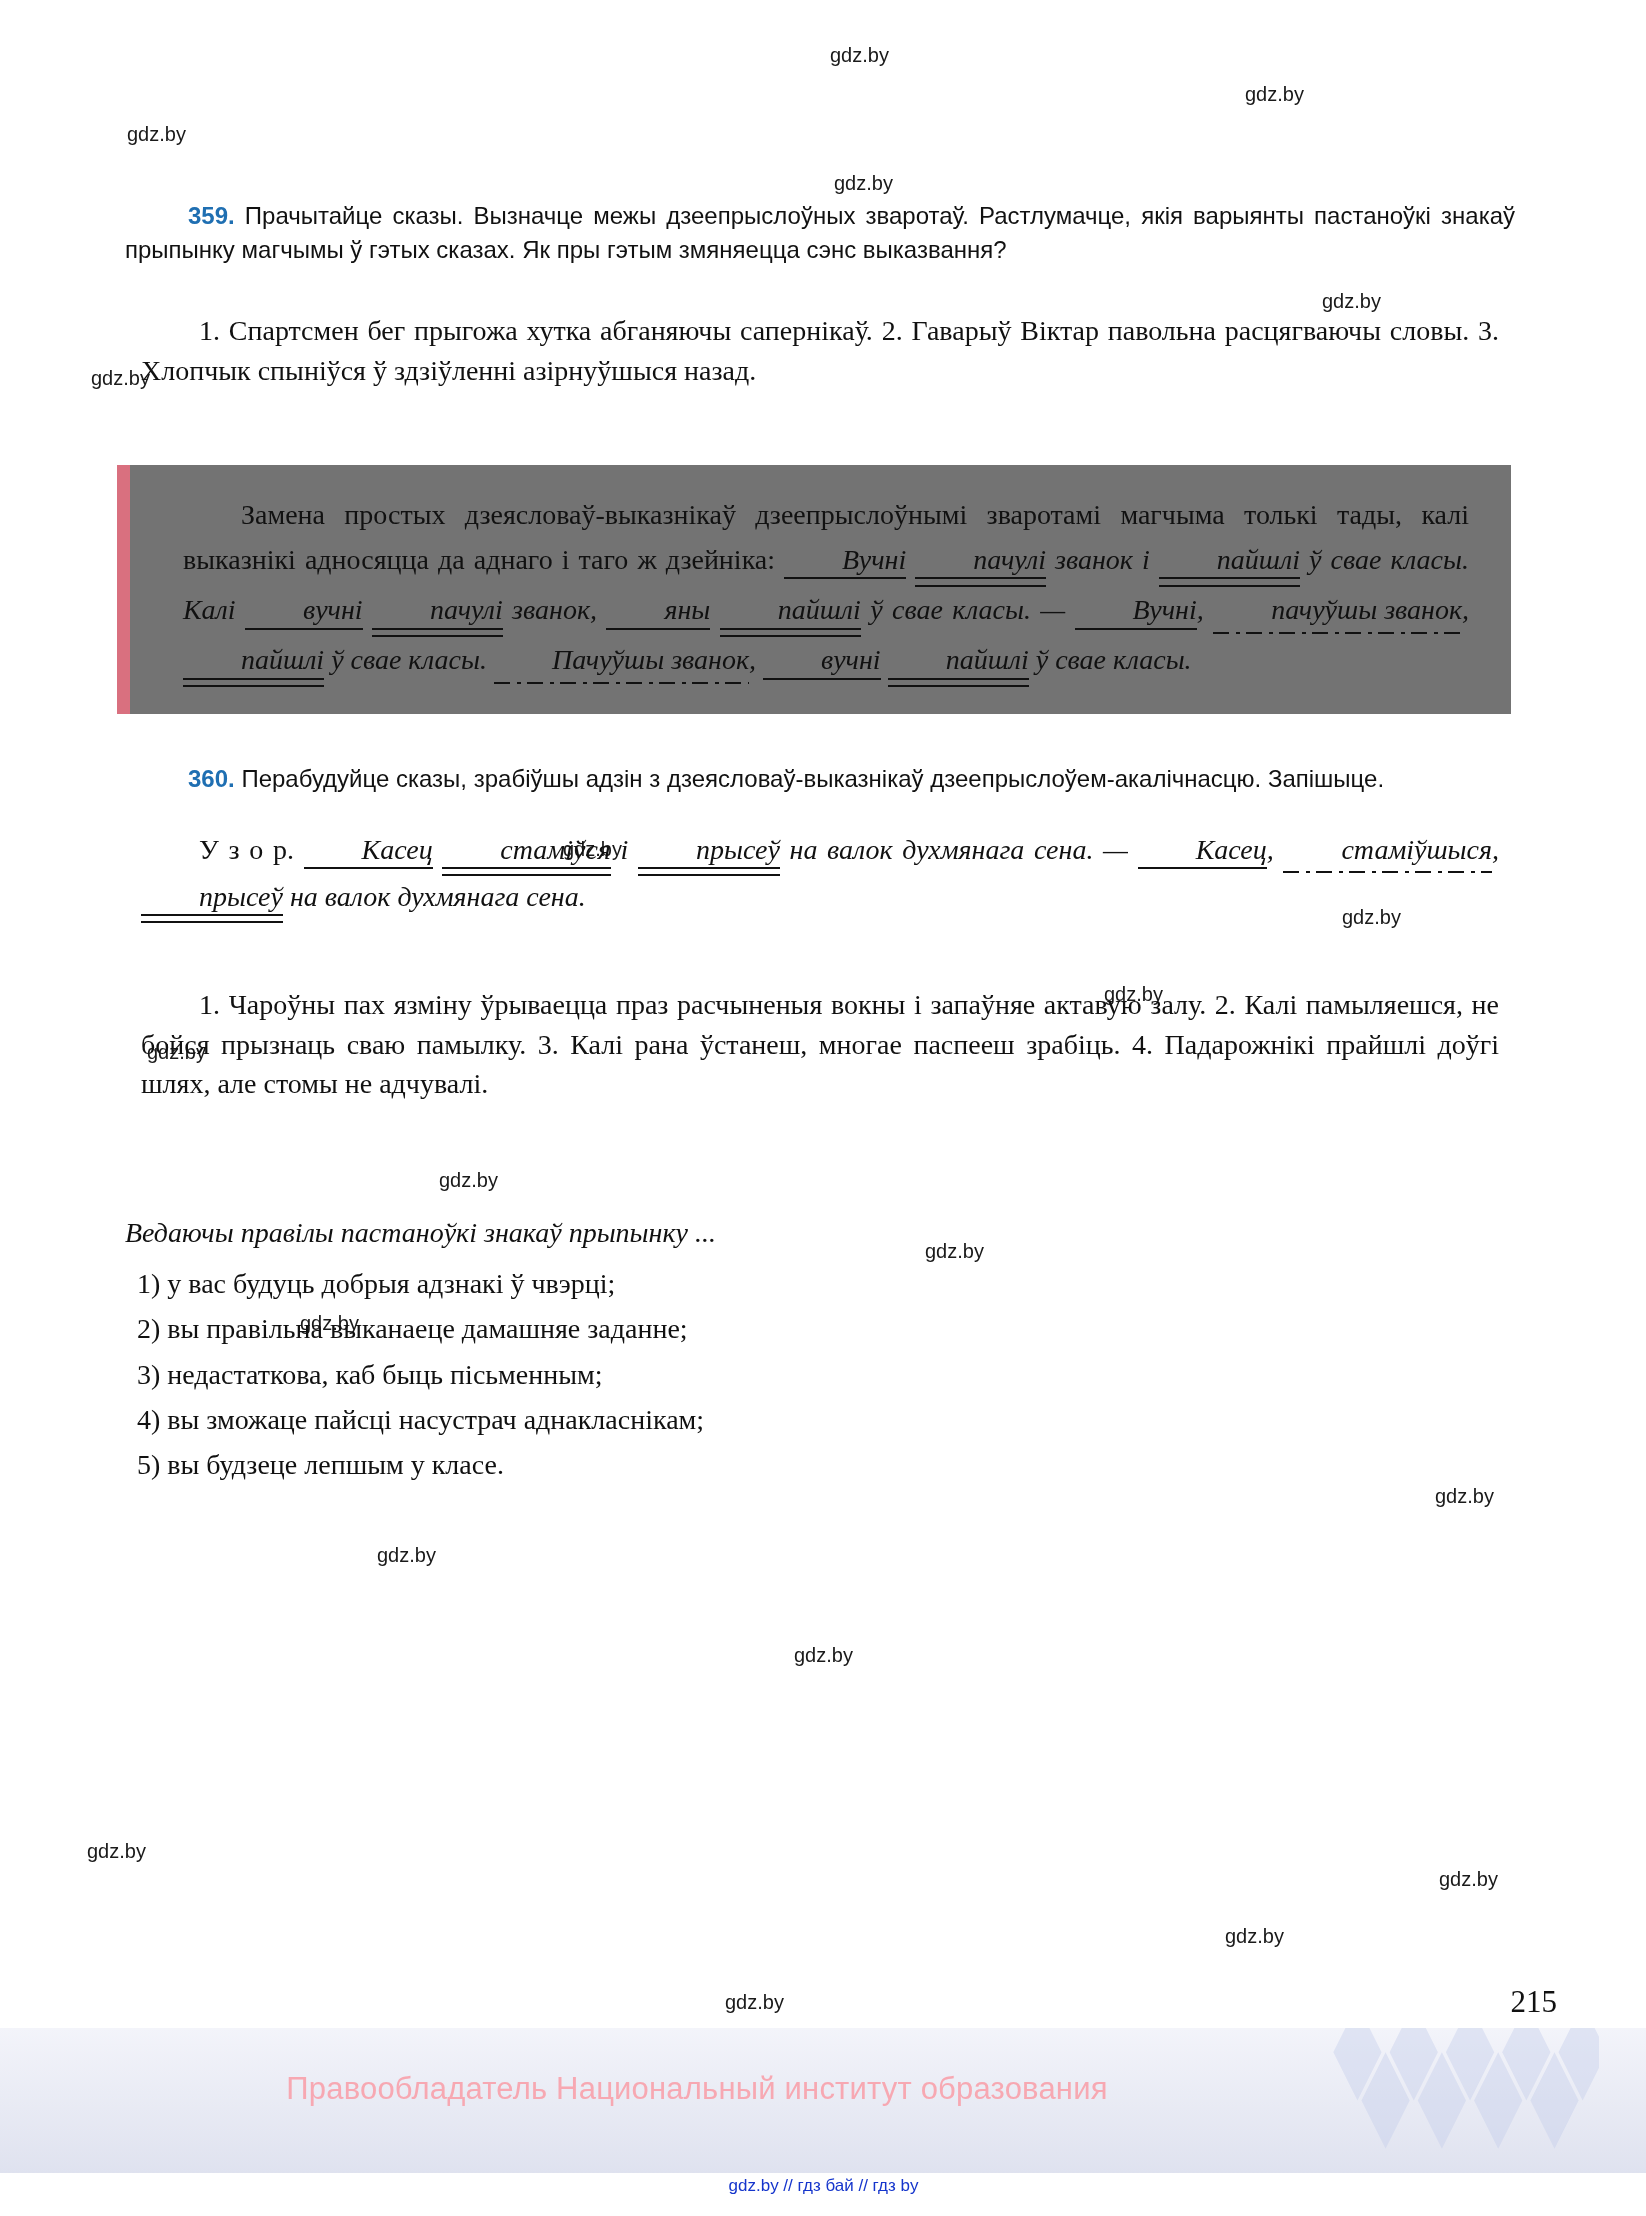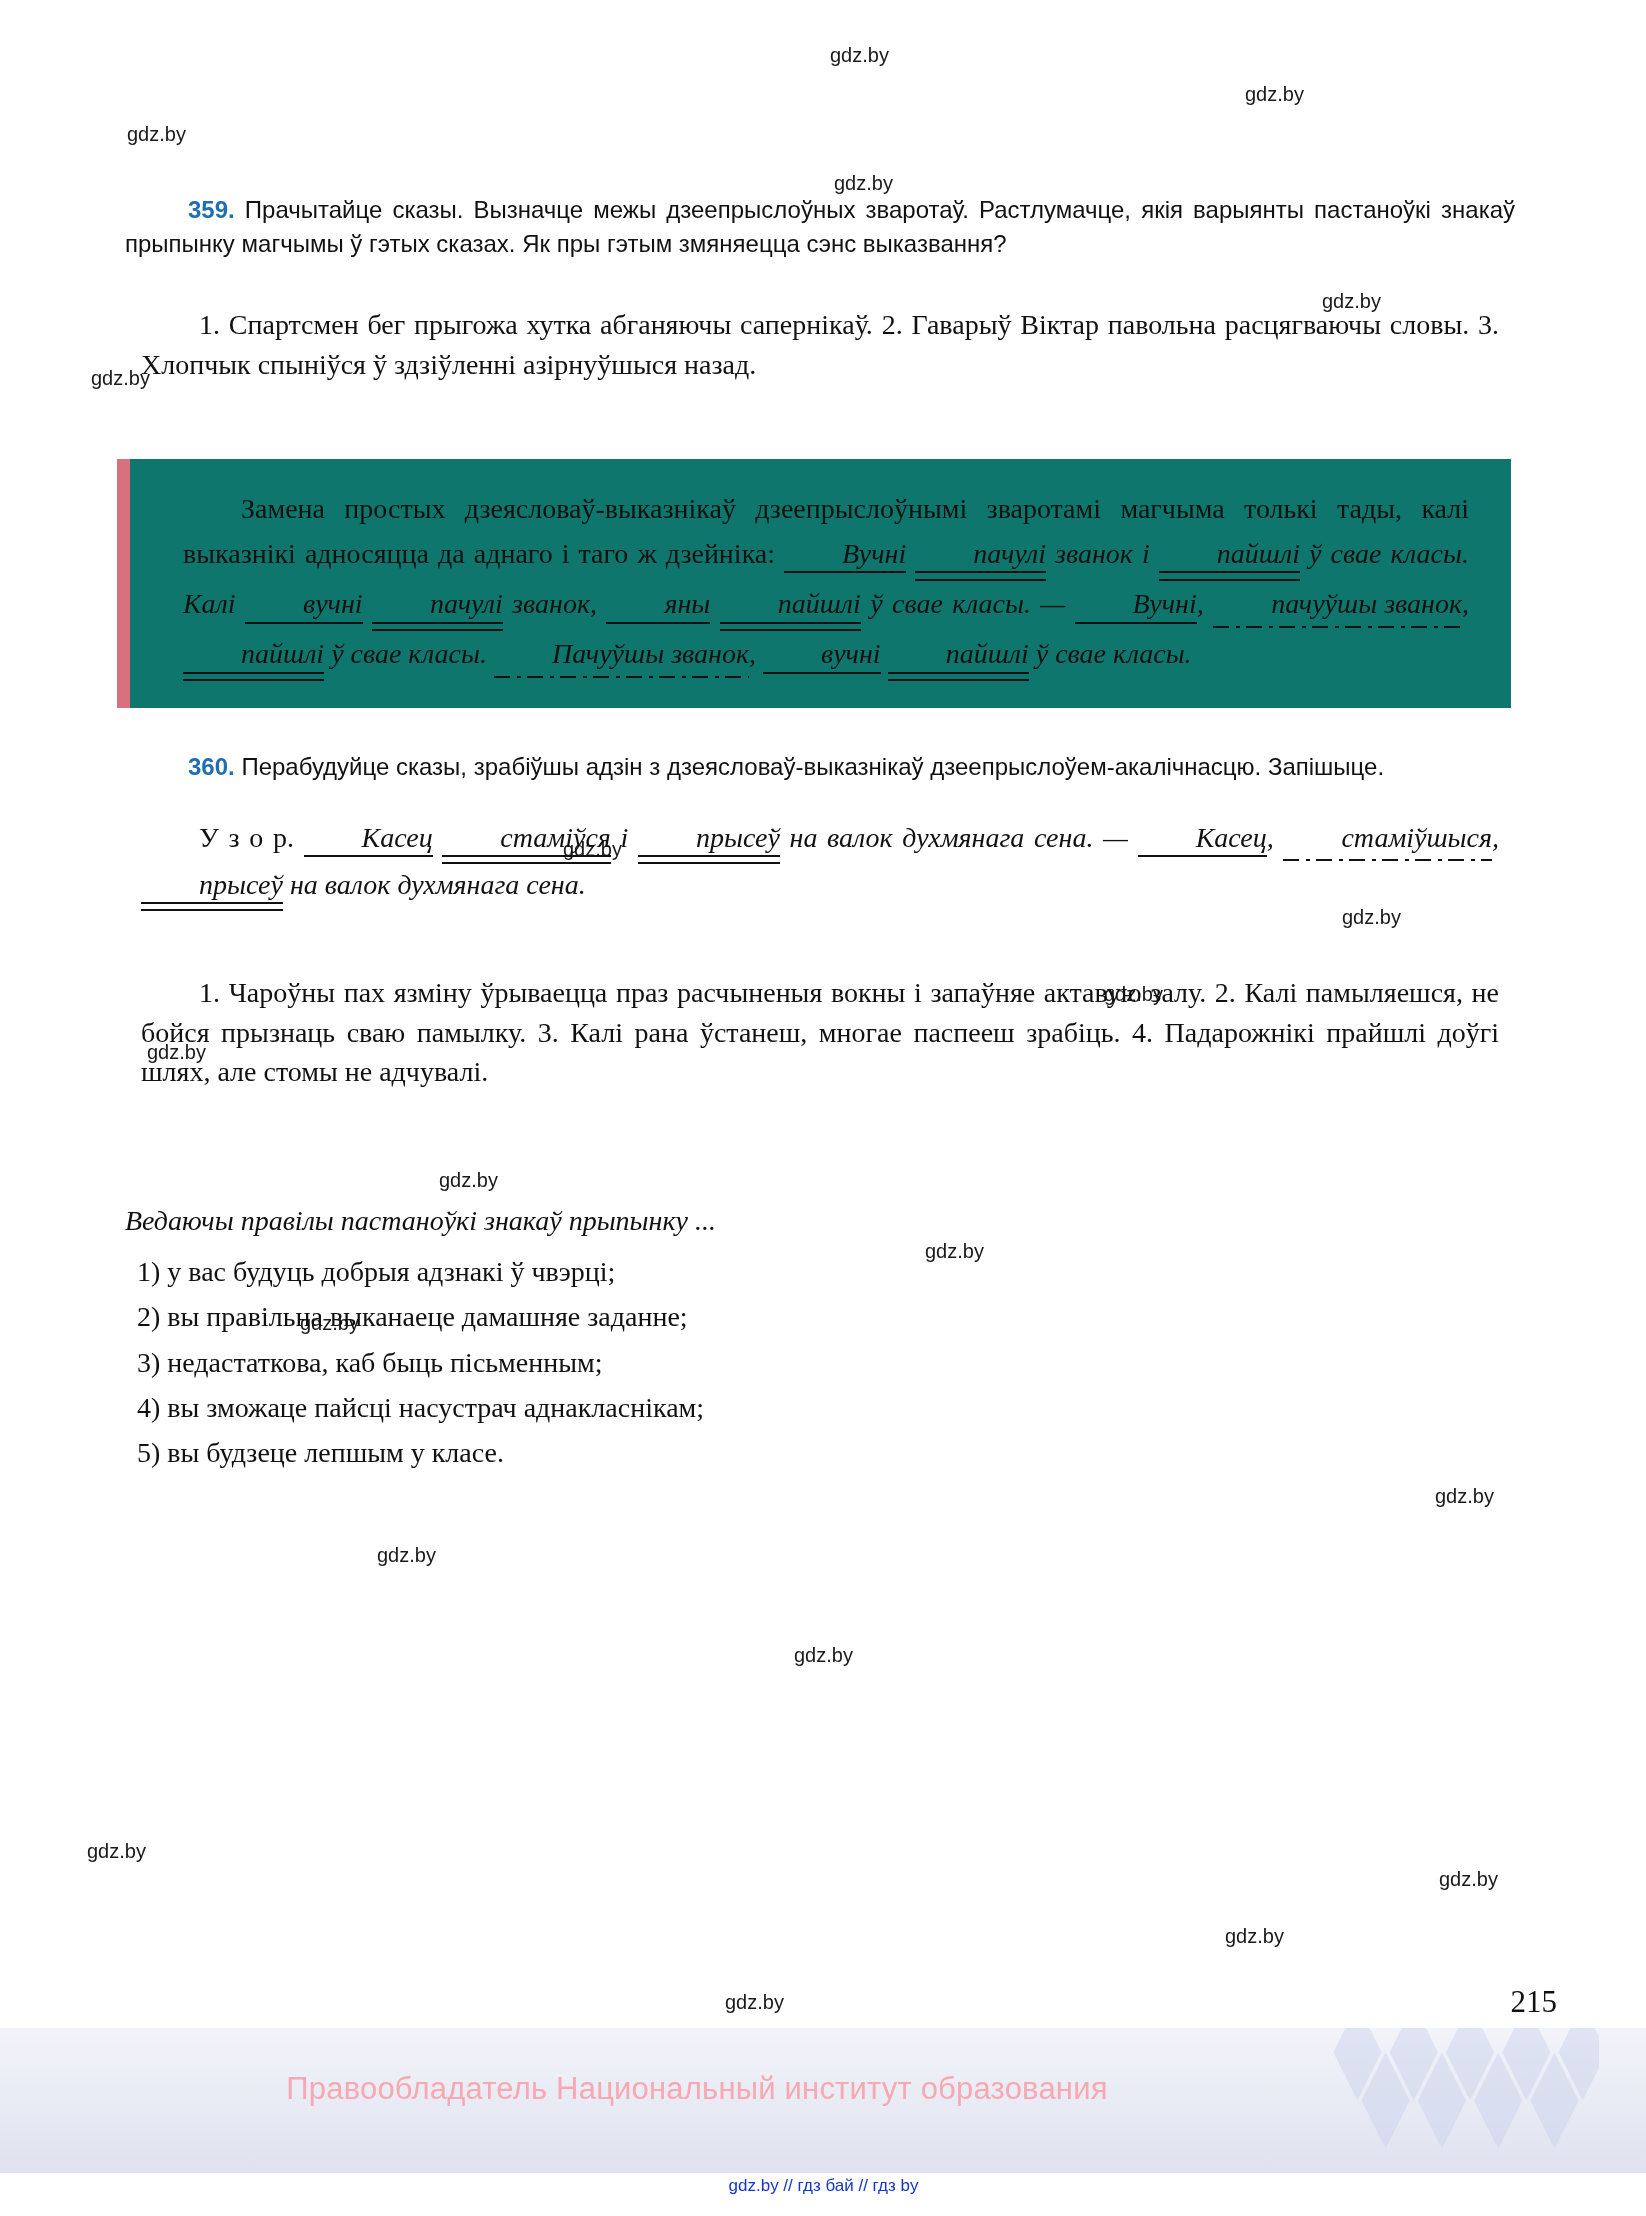--- a/index.html
+++ b/index.html
@@ -52,21 +52,21 @@
 
   .ex-num {
     color: #1f6fb2;
     font-weight: bold;
     font-family: "Liberation Sans", sans-serif;
     font-size: 24px;
   }
 
   
   p.instr {
-    margin: 0 0 0 0;
+    margin: 6px 0 0 0;
     font-family: "Liberation Sans", sans-serif;
     font-size: 24px;
     line-height: 1.40;
     text-align: justify;
     text-indent: 63px;
     color: #111;
     hyphens: manual;
   }
 
   
@@ -93,21 +93,21 @@
     height: 13.7px;
     border-radius: 50%;
     background: #d6185f;
     vertical-align: 3.2px;
     margin-right: 11.3px;
   }
 
   
   .rule-box {
     position: relative;
-    background: #0f766e;
+    background: #737373;
     border-left: 13.7px solid #d9707f;
     padding: 27px 42px 27px 53px;
     box-sizing: border-box;
     width: 1394px;
     margin-left: -8px;
   }
   .rule-box p {
     margin: 0;
     font-family: "Liberation Serif", serif;
     font-size: 28px;

